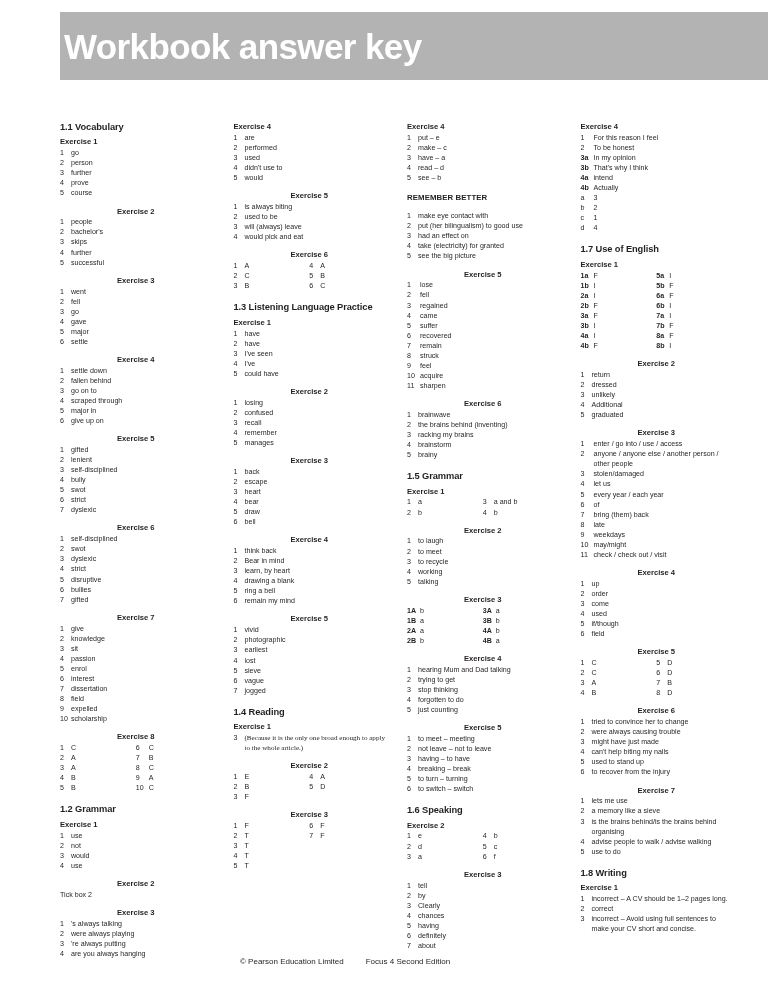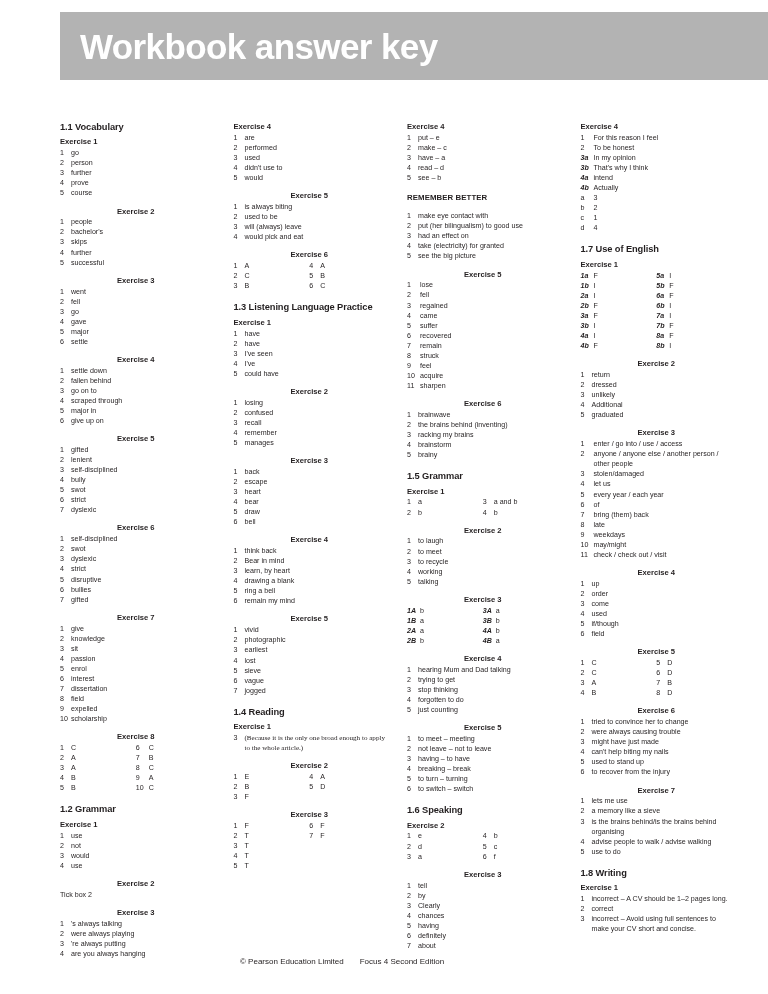--- a/index.html
+++ b/index.html
@@ -25,21 +25,21 @@
     height: 68px;
     background: #b3b3b3;
     display: flex;
     align-items: center;
   }
   .header-title {
     color: #ffffff;
     font-size: 35px;
     font-weight: bold;
     letter-spacing: -0.6px;
-    padding-left: 20px;
+    padding-left: 4px;
     line-height: 1;
   }
 
   
   .page {
     position: absolute;
     left: 60px;
     top: 122px;
     width: 672px;
     height: 800px;
@@ -91,21 +91,21 @@
     flex: 0 0 11px;
     text-align: left;
   }
   .item .num.wide {
     width: 13px;
     flex: 0 0 13px;
   }
   .item .txt { flex: 1 1 auto; }
 
   
-  .item .num.bold { font-weight: bold; font-style: italic; }
+  .item .num.bold { font-weight: bold; }
 
   
   .grid2 {
     display: flex;
   }
   .grid2 .gcol {
     width: 50%;
   }
 
   .para {
@@ -126,21 +126,21 @@
     top: 955px;
     width: 708px;
     display: flex;
     align-items: baseline;
     font-size: 8px;
   }
   .footer .copy {
     margin-left: 168px;
   }
   .footer .edition {
-    margin-left: 16px;
+    margin-left: 22px;
   }
   .footer .pageno {
     margin-left: auto;
     font-weight: bold;
     font-size: 9.5px;
     padding-right: 4px;
   }
 </style>
 </head>
 <body>

